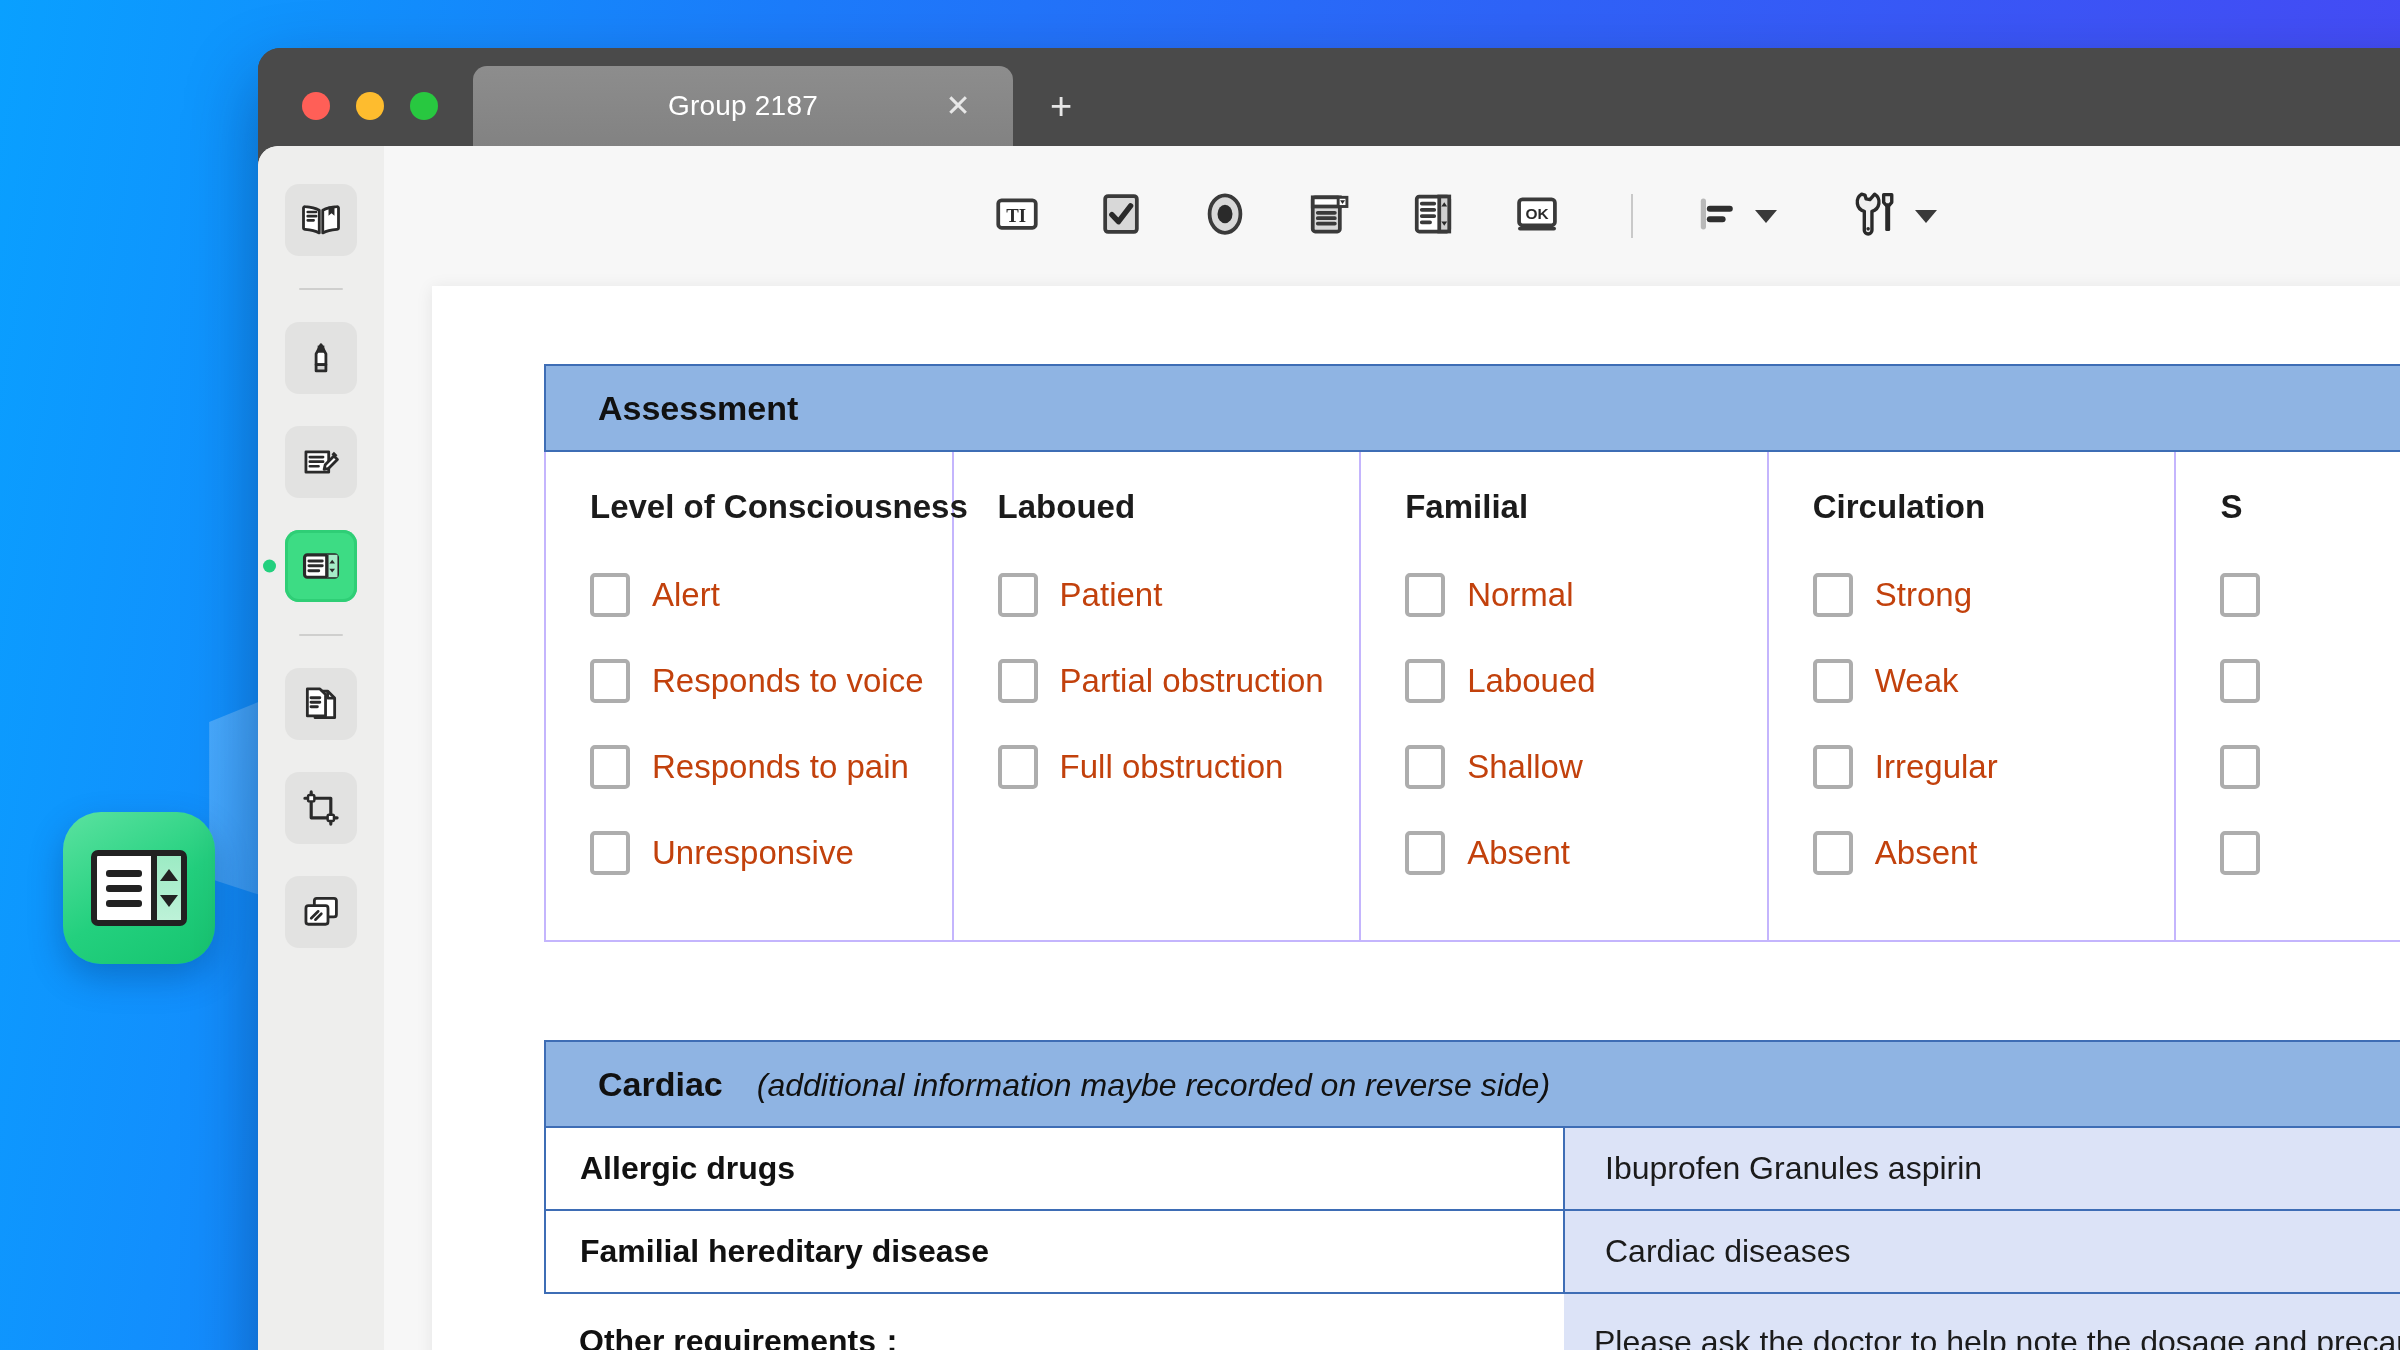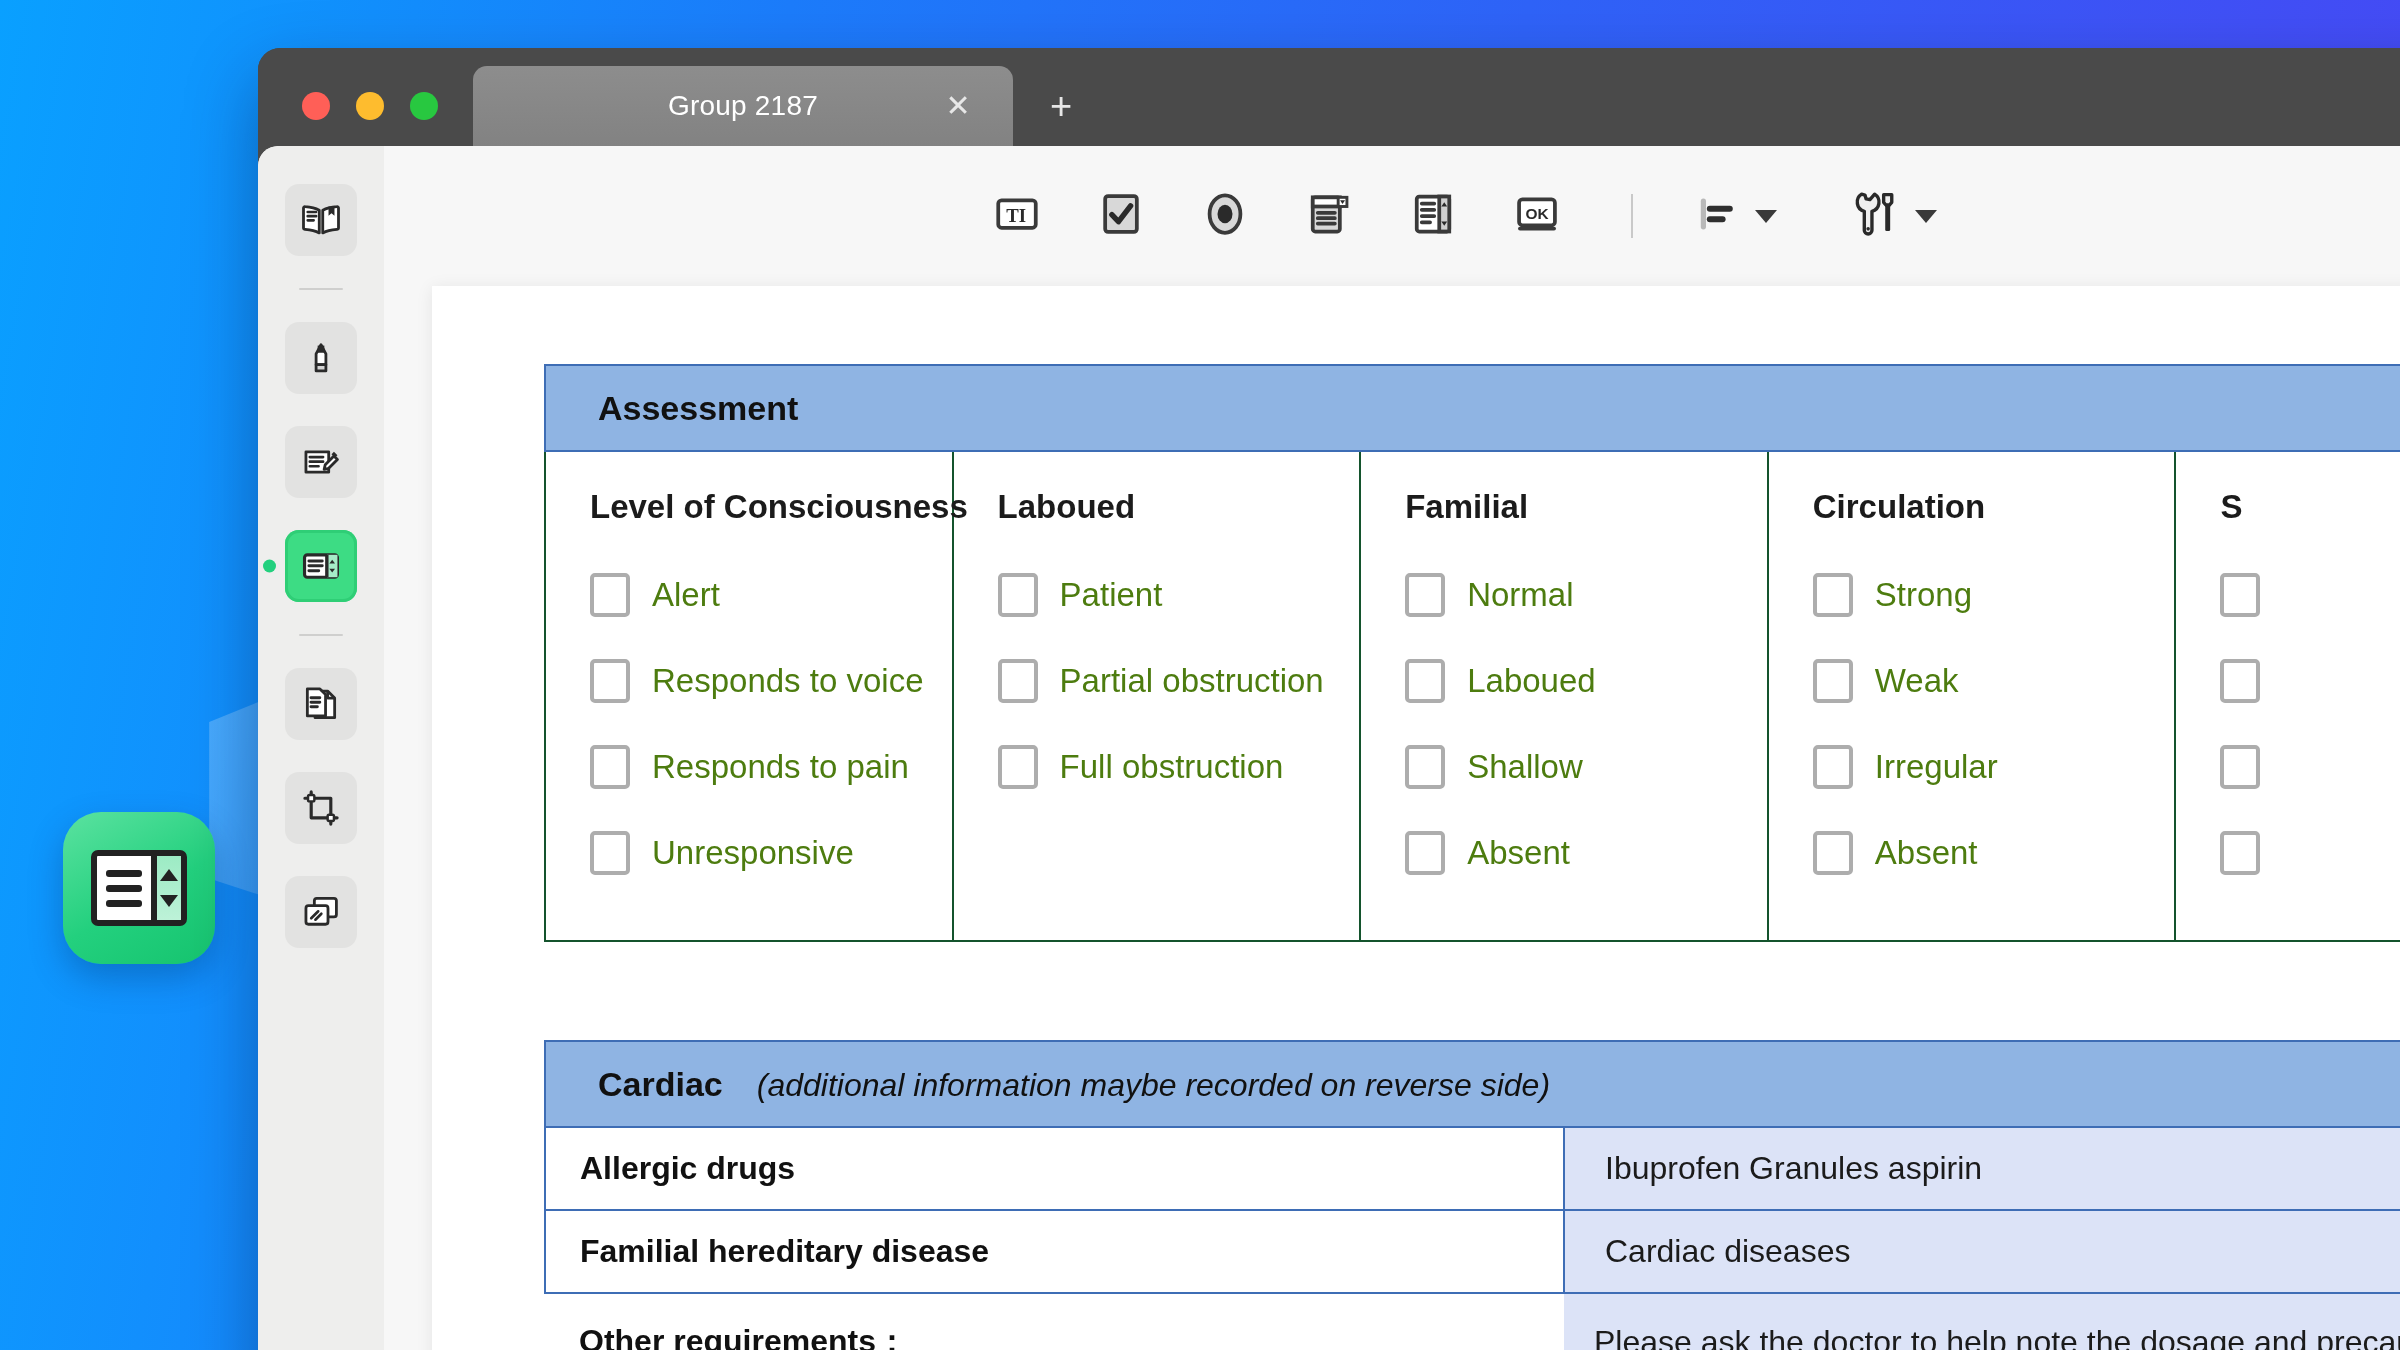--- a/index.html
+++ b/index.html
@@ -310,21 +310,21 @@
     color: #111;
     vertical-align: middle;
   }
   .tbl-headband .sub {
     font-weight: normal;
     font-style: italic;
     font-size: 32px;
     margin-left: 34px;
   }
   td.col-cell {
-    border: 2px solid #14532d;
+    border: 2px solid #c4b5fd;
     vertical-align: top;
     padding: 36px 0 44px 44px;
     background: #ffffff;
   }
   .col-title {
     font-size: 33px;
     font-weight: bold;
     color: #1b1b1b;
     margin-bottom: 26px;
     white-space: nowrap;
@@ -339,21 +339,21 @@
     width: 40px;
     height: 44px;
     border: 4px solid #adadad;
     border-radius: 5px;
     background: #ffffff;
     flex: 0 0 40px;
     cursor: pointer;
   }
   .cb-label {
     font-size: 33px;
-    color: #4d7c0f;
+    color: #c2410c;
     white-space: nowrap;
   }
 
   
   .vit-label {
     border: 2px solid #3E6DB5;
     background: #ffffff;
     padding: 22px 26px 22px 34px;
     font-size: 32px;
     font-weight: bold;

